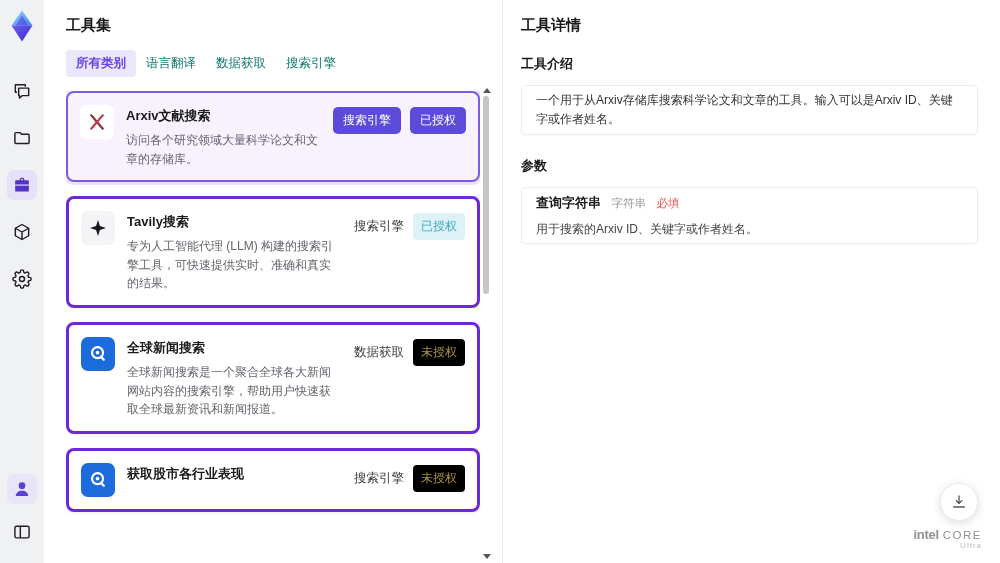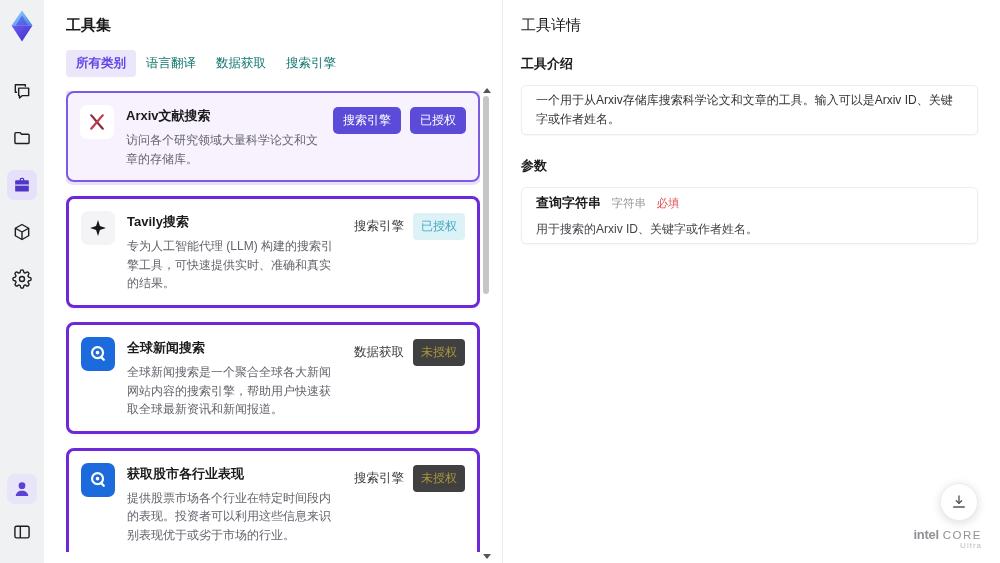--- a/index.html
+++ b/index.html
@@ -44,36 +44,36 @@
 
   .t-body { flex:1; min-width:0; }
   .t-name { font-size:13px; font-weight:bold; margin:2px 0 6px; }
   .t-desc { font-size:12px; color:#64646c; line-height:1.55; }
   .t-tags { display:flex; gap:9px; align-items:flex-start; margin-left:auto; flex-shrink:0;
             padding-top:2px; }
   .cat-solid  { background:#5b4bd8; color:#fff; font-size:12px; padding:5px 10px; border-radius:5px; white-space:nowrap; }
   .cat-text   { color:#3a3a40; font-size:12.5px; padding:5px 0; white-space:nowrap; }
   .auth-solid { background:#5b4bd8; color:#fff; font-size:12px; padding:5px 10px; border-radius:5px; white-space:nowrap; }
   .auth-teal  { background:#dcf2f7; color:#44a9c0; font-size:12px; padding:5px 8px; border-radius:4px; white-space:nowrap; }
-  .auth-yellow{ background:#404040; color:#a9953c; font-size:12px; padding:5px 8px; border-radius:4px; white-space:nowrap; }
+  .auth-yellow{ background:#000000; color:#a9953c; font-size:12px; padding:5px 8px; border-radius:4px; white-space:nowrap; }
 
   
   .vscroll { position:absolute; top:88px; bottom:4px; right:12px; width:8px; }
   .vs-up   { position:absolute; top:0;  left:1px; width:0; height:0;
              border-left:4px solid transparent; border-right:4px solid transparent;
              border-bottom:5px solid #555; }
   .vs-thumb{ position:absolute; top:8px; left:1px; width:6px; height:198px; background:#c6c6c9;
              border-radius:3px; }
   .vs-down { position:absolute; bottom:0; left:1px; width:0; height:0;
              border-left:4px solid transparent; border-right:4px solid transparent;
              border-top:5px solid #555; }
 
   
   .detail-col { flex:1; border-left:1px solid #ebebed; padding:16px 22px 0 18px; position:relative; }
-  .detail-title { font-size:15px; font-weight:normal; margin-bottom:20px; }
+  .detail-title { font-size:15px; font-weight:bold; margin-bottom:20px; }
   .section-h { font-size:13px; font-weight:bold; margin-bottom:12px; }
   .detail-card { border:1px solid #ededef; border-radius:5px; background:#fff; padding:5px 14px;
                  box-shadow:0 1px 2px rgba(20,20,40,.04); margin-bottom:22px; }
   .intro-text { font-size:12px; color:#333; line-height:1.6; }
   .param-line1 { margin-bottom:9px; }
   .param-name { font-size:13px; font-weight:bold; }
   .param-type { font-size:11.5px; color:#98989e; margin-left:6px; }
   .param-req  { font-size:11.5px; color:#e05252; margin-left:6px; }
   .param-desc { font-size:12px; color:#44444a; }
 
@@ -232,21 +232,20 @@
 
       <svg class="ic-juhe" width="22" height="22" viewBox="0 0 24 24">
         <circle cx="11.5" cy="10.5" r="6" fill="none" stroke="#fff" stroke-width="2.4"></circle>
         <circle cx="11.5" cy="10.5" r="2" fill="#fff"></circle>
         <path d="M15.5 15.5 L18.3 18.3" stroke="#fff" stroke-width="2.6" stroke-linecap="round"></path>
       </svg>
 
     </div>
     <div class="t-body">
       <div class="t-name">获取股市各行业表现</div>
-      <div class="t-desc">提供股票市场各个行业在特定时间段内的表现。投资者可以利用这些信息来识别表现优于或劣于市场的行业。</div>
     </div>
     <div class="t-tags">
       <span class="cat-text">搜索引擎</span>
       <span class="auth-yellow">未授权</span>
     </div>
   </div>
 
 </div>
 
     <div class="vscroll">

